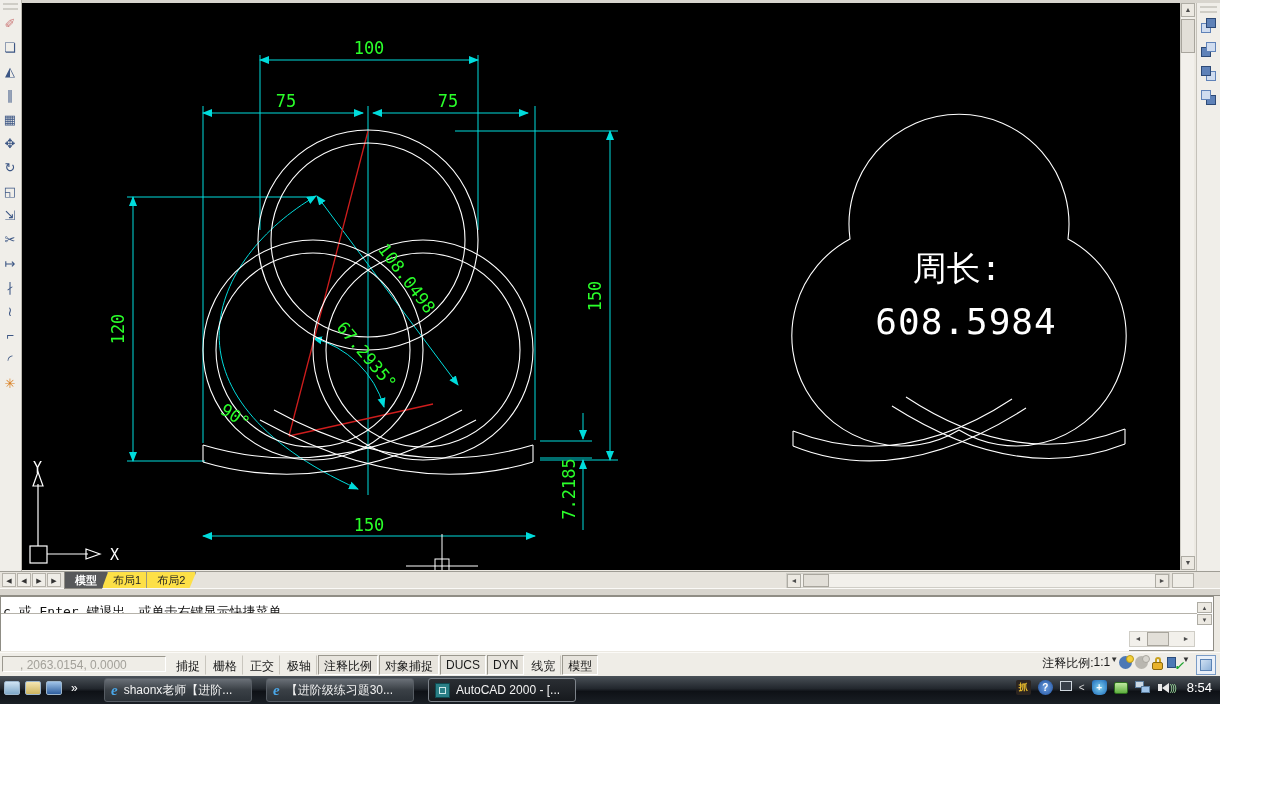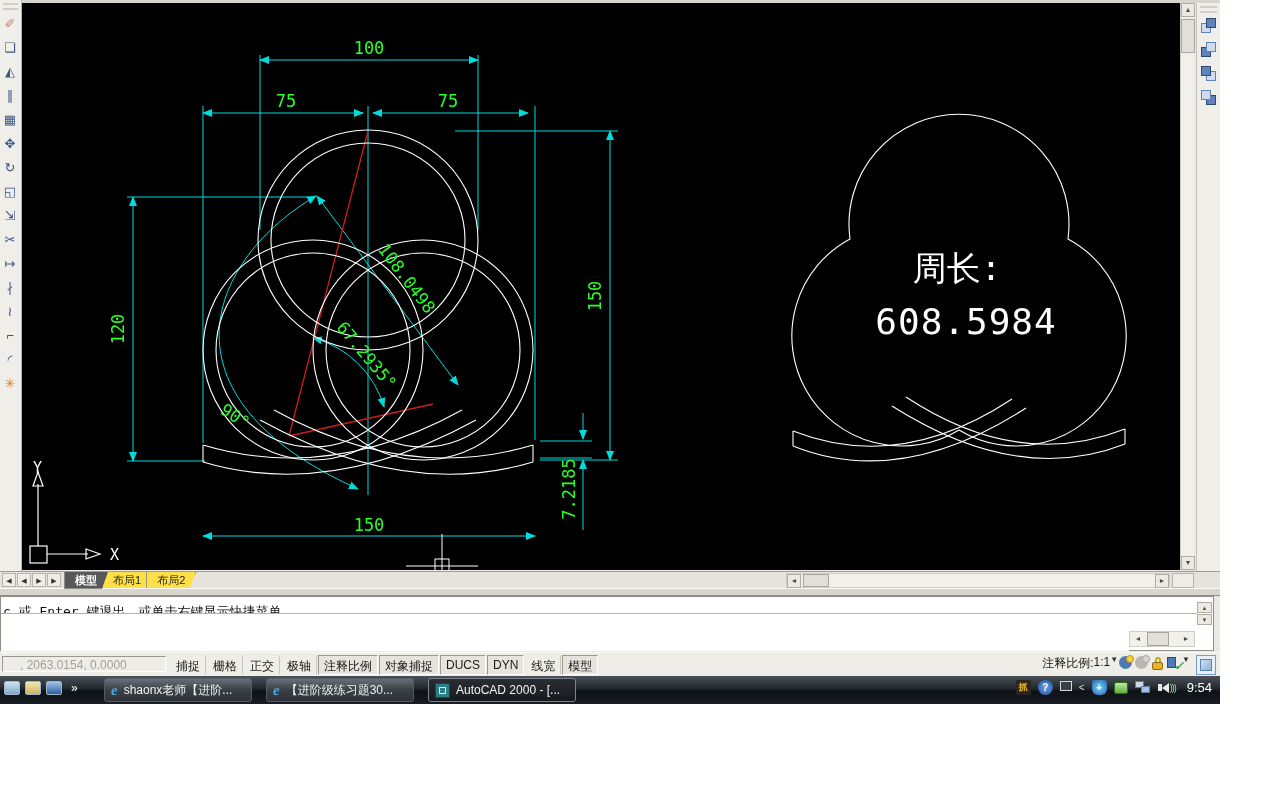--- a/index.html
+++ b/index.html
@@ -383,17 +383,17 @@
       <span class="tr-batt"></span>
       <span class="tr-net">
             <i></i>
             <i class="b"></i>
           </span>
       <span class="spk">
             <span class="box"></span>
             <span class="cone"></span>
             <span class="waves">)))</span>
           </span>
-      <span class="clock">9:54</span>
+      <span class="clock">8:54</span>
     </div>
   </div>
 </div>
 </div>
 
 </body></html>

